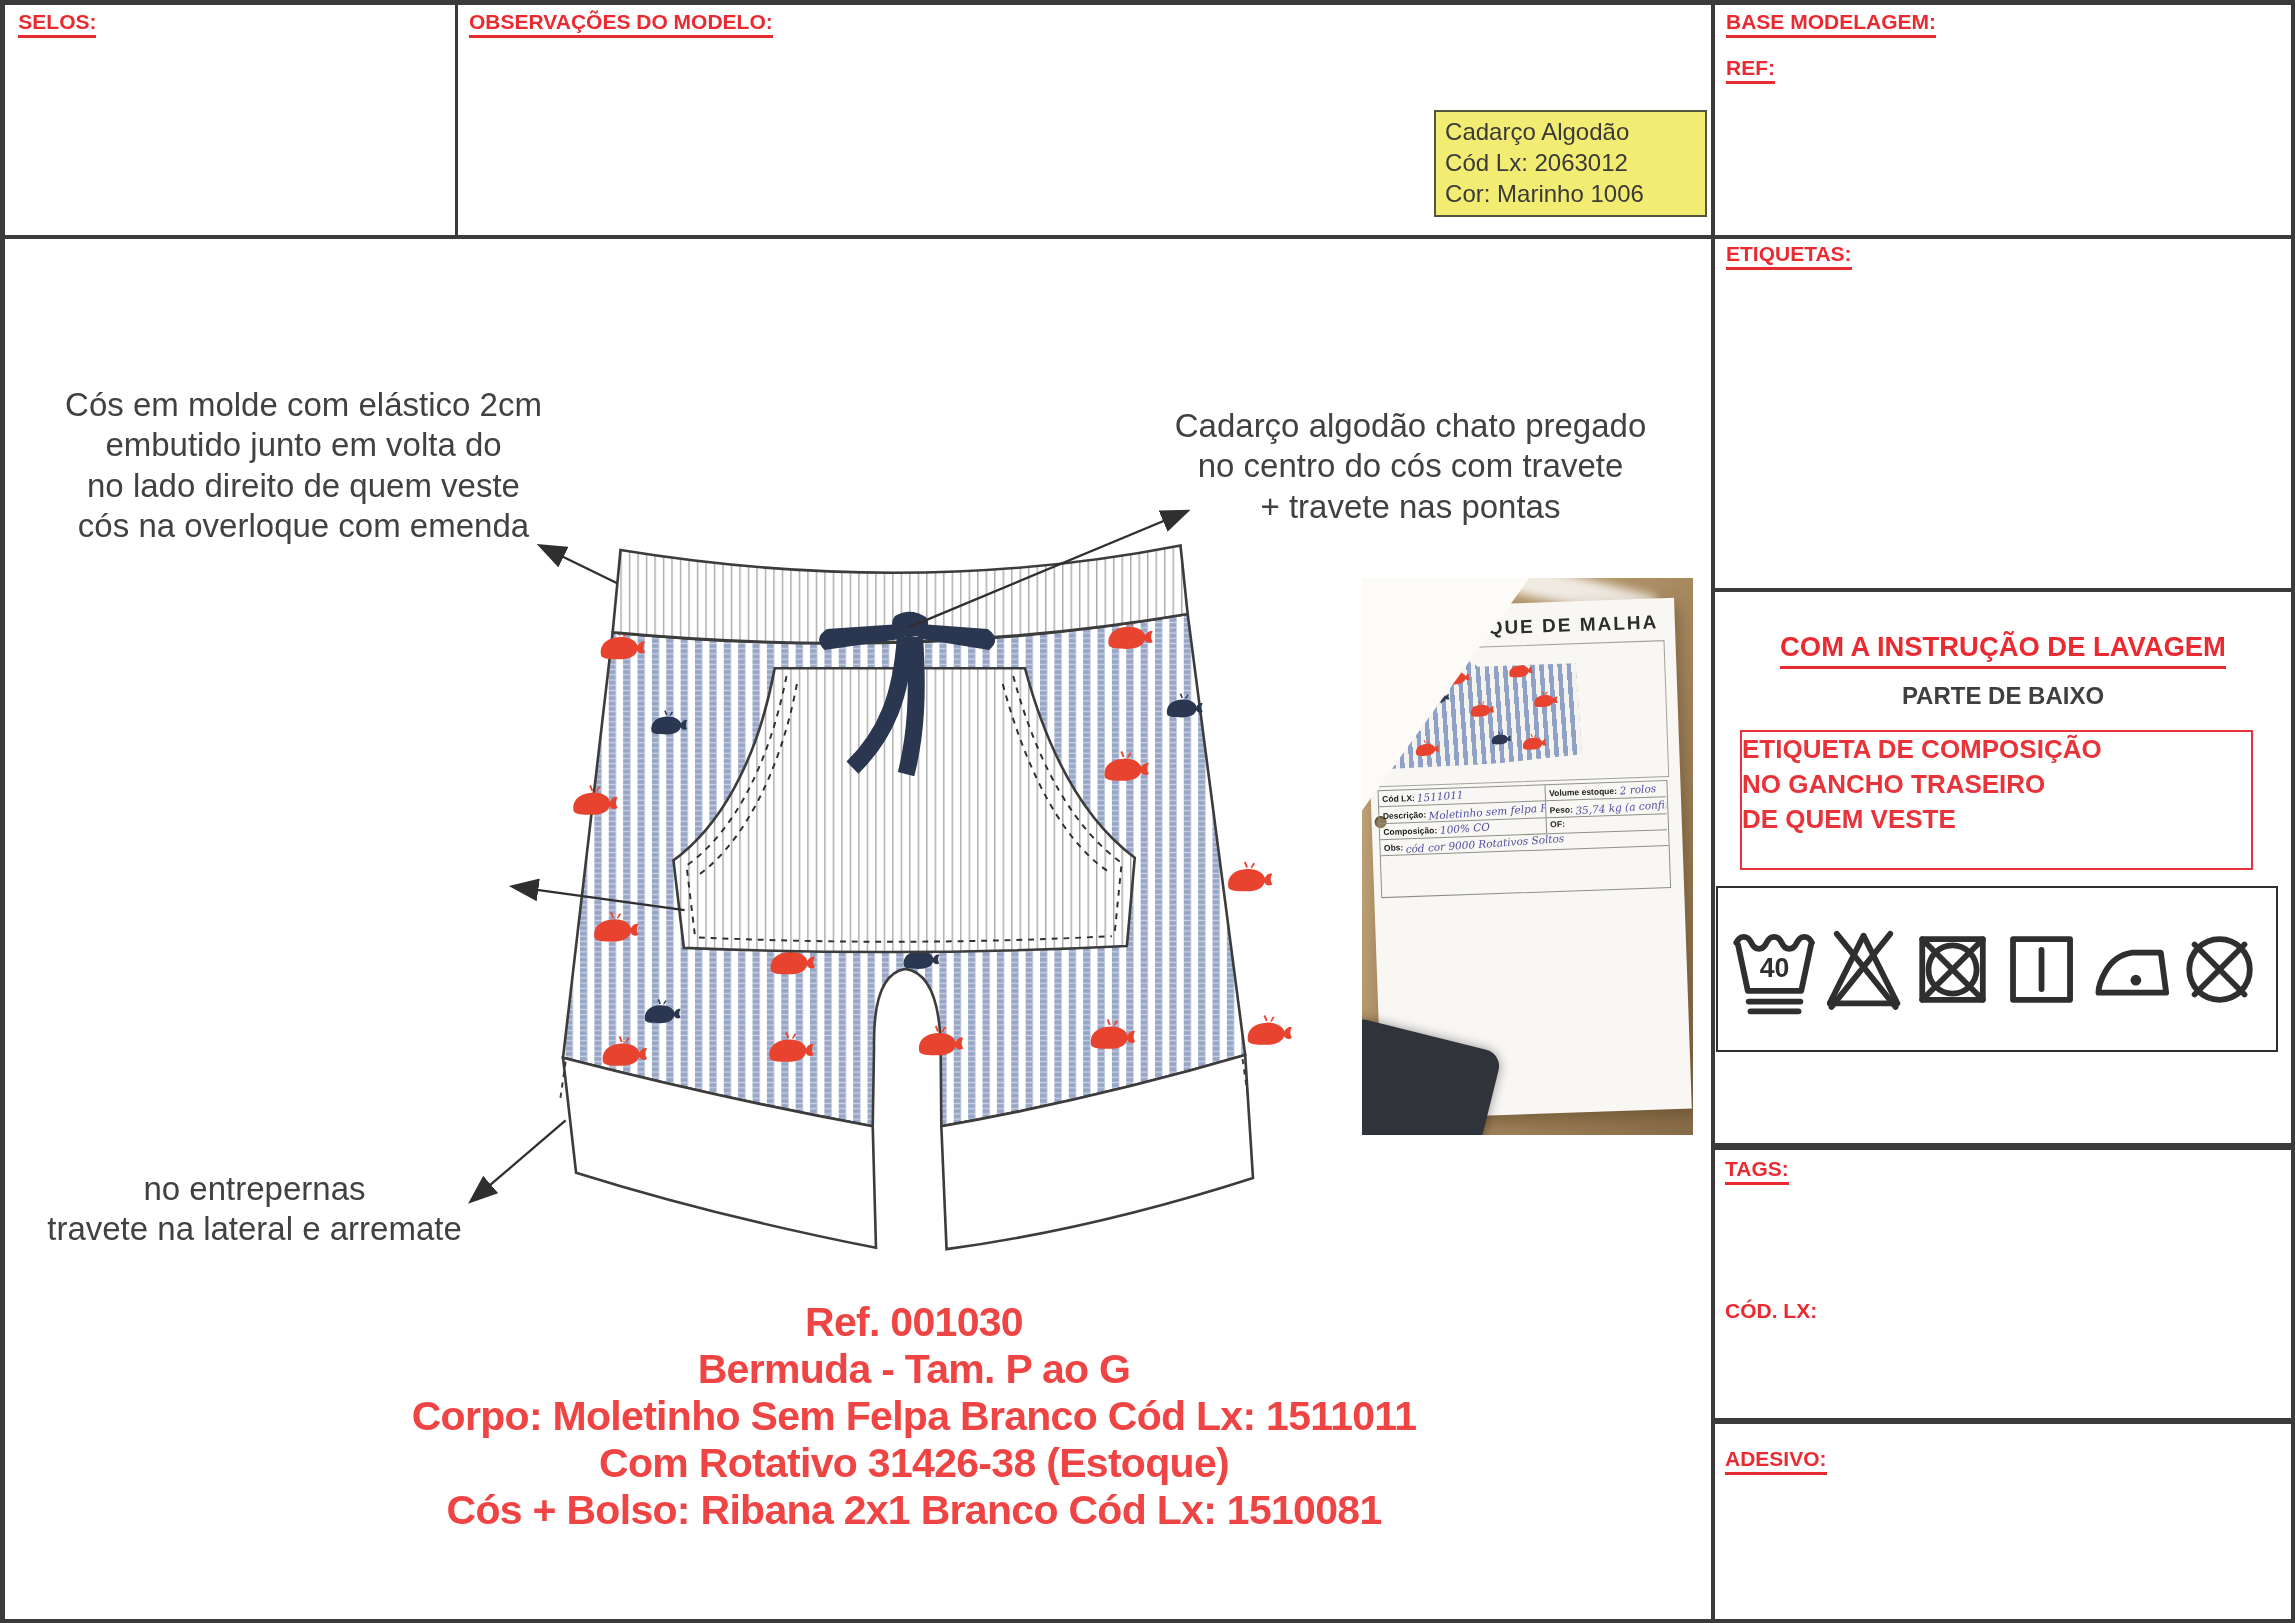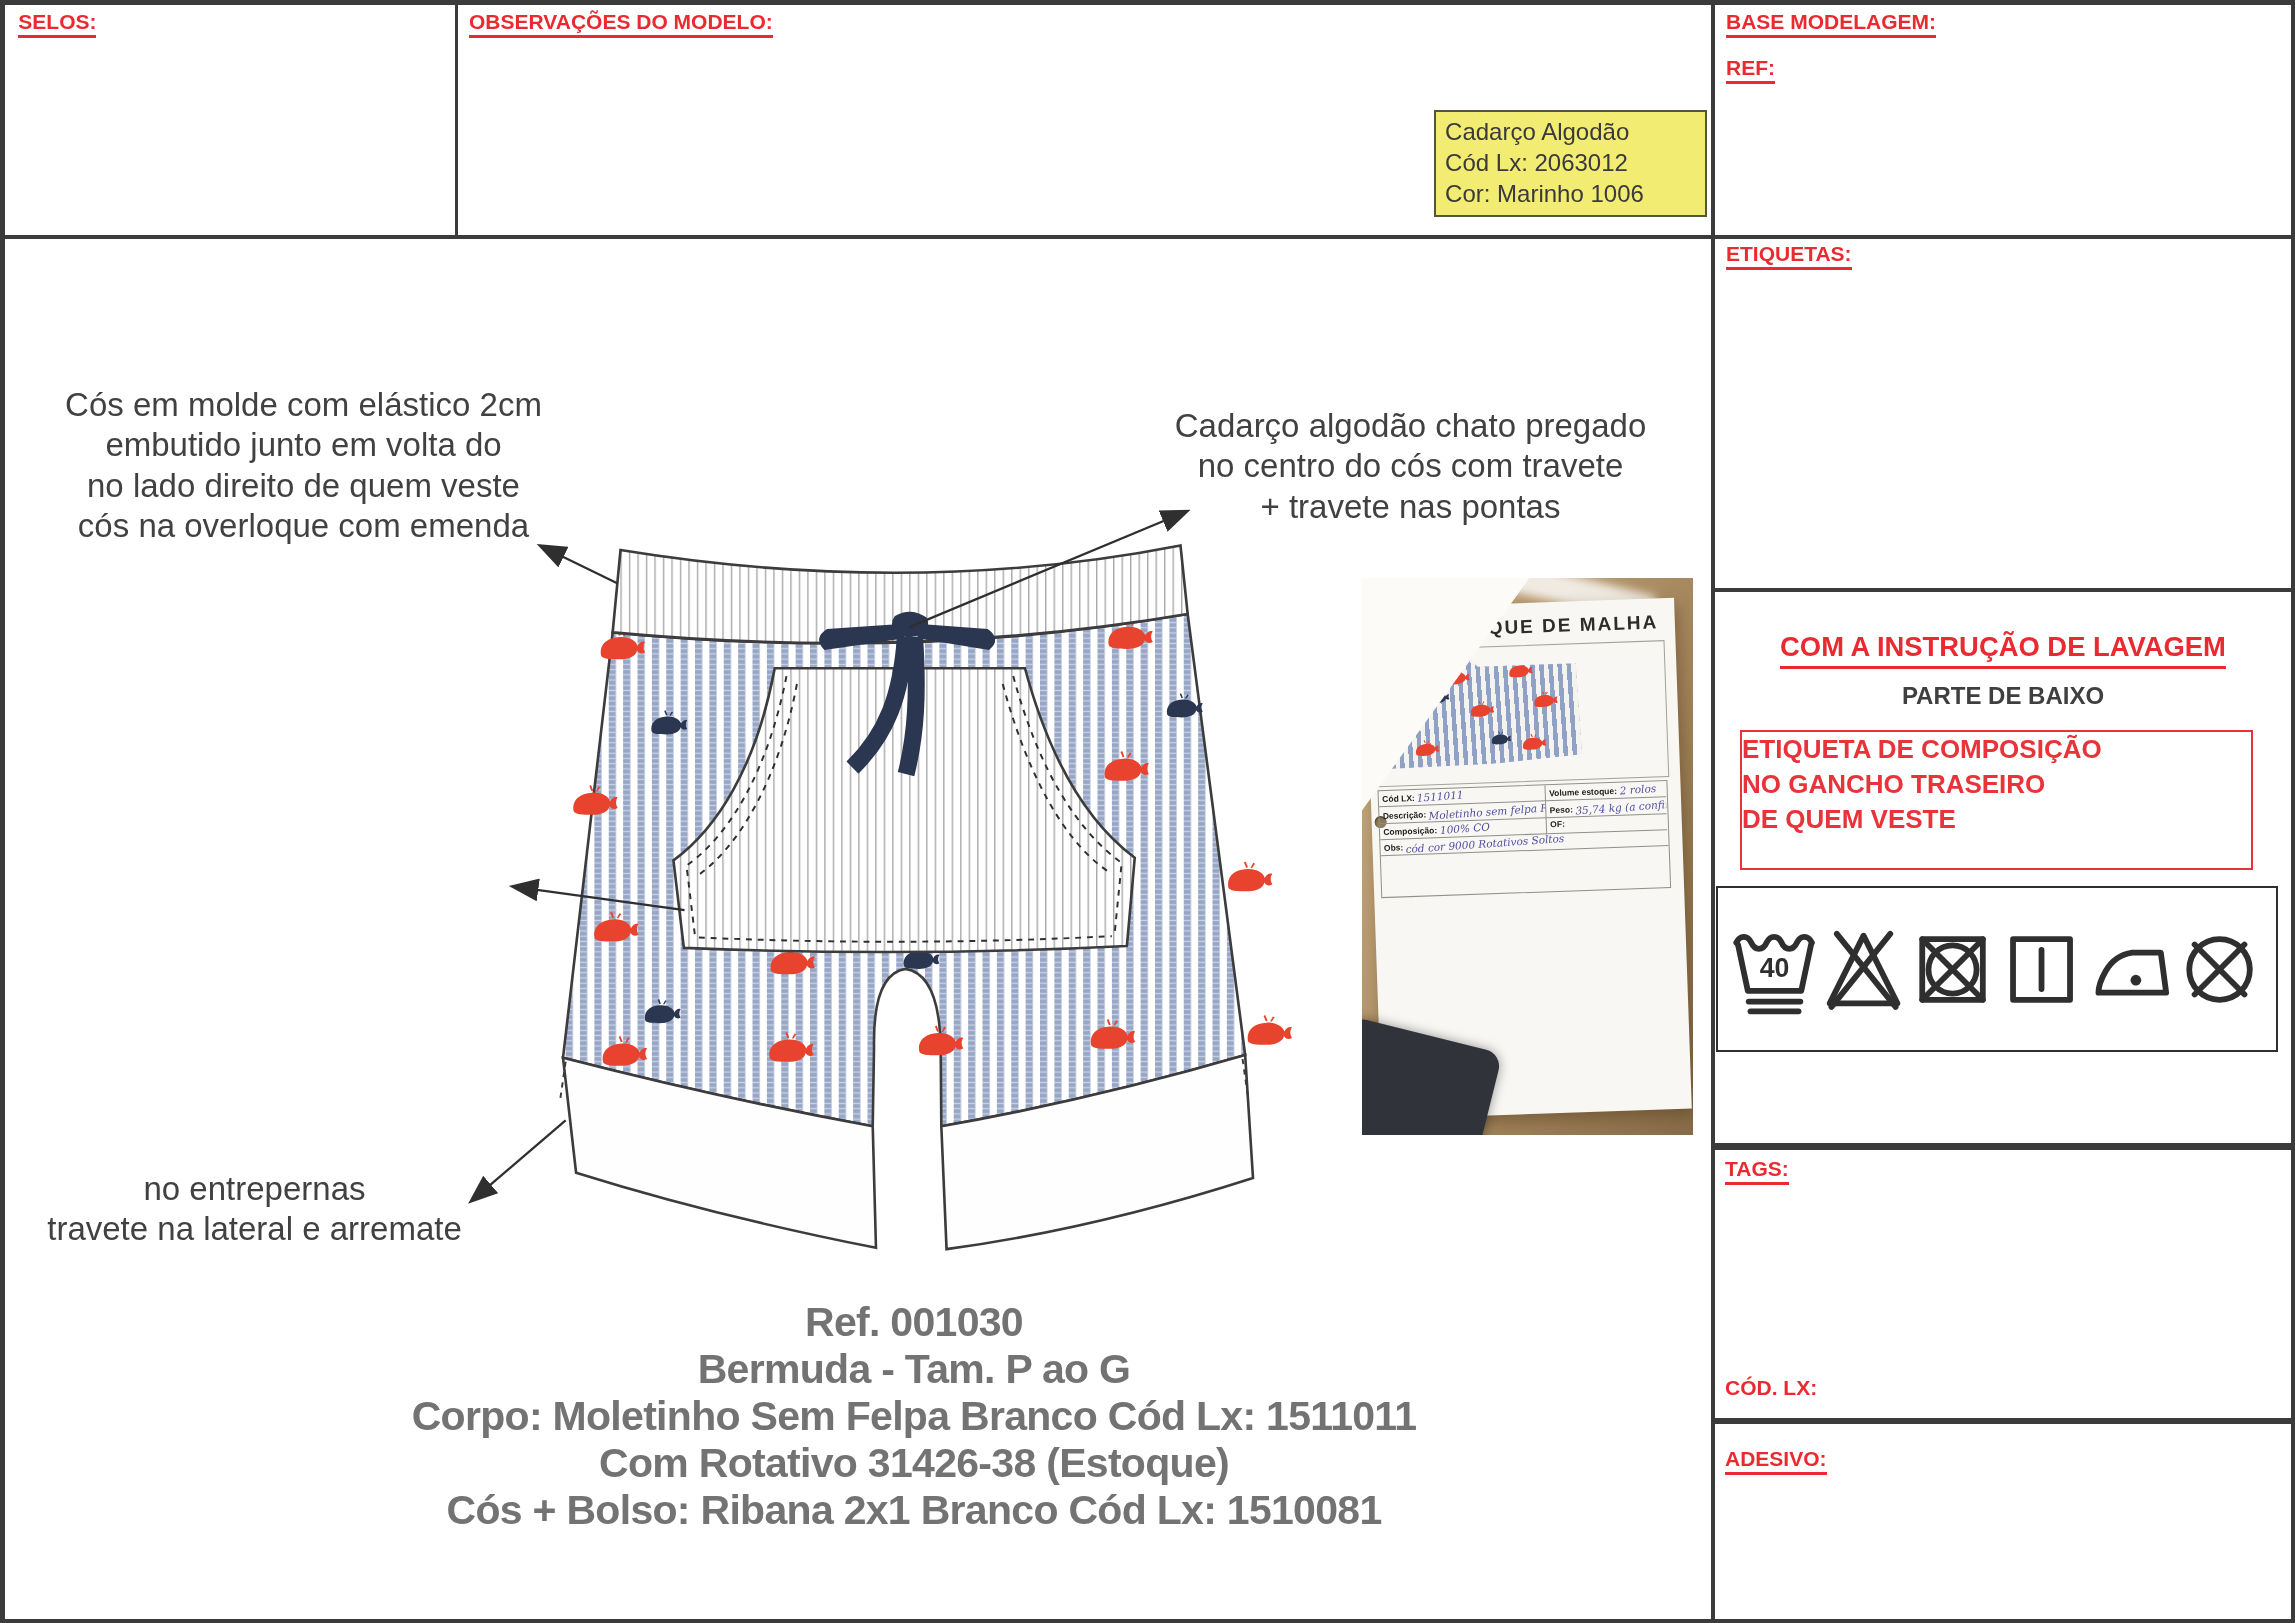--- a/index.html
+++ b/index.html
@@ -12,21 +12,21 @@
          font-family:"Liberation Sans",sans-serif;color:var(--dark);}
   .bar{position:absolute;background:var(--line);}
   .hd{position:absolute;color:var(--heading-red);font-weight:bold;font-size:21px;line-height:1.05;}
   .hd span{display:inline-block;border-bottom:3.3px solid var(--heading-red);padding-bottom:2px;}
   .hd.nou span{border-bottom:none;}
   .note{position:absolute;left:1434px;top:110px;width:273px;box-sizing:border-box;
         background:var(--note-bg);border:2px solid var(--note-border);padding:5.2px 9.1px;
         font-size:24px;line-height:1.28;color:#3a3a3a;}
   .ann{position:absolute;text-align:center;font-size:33px;line-height:1.22;color:#414141;}
   .infoblock{position:absolute;left:261px;top:1299px;width:1306px;text-align:center;
-             font-weight:bold;font-size:41px;line-height:47px;color:#737373;letter-spacing:-0.7px;}
+             font-weight:bold;font-size:41px;line-height:47px;color:#ef4444;letter-spacing:-0.7px;}
   
   .rp-center{position:absolute;left:1715px;width:576px;text-align:center;}
   .info-title{font-weight:bold;font-size:27.4px;line-height:1.3;color:var(--heading-red);}
   .info-title span{display:inline-block;border-bottom:3.3px solid var(--heading-red);padding-bottom:1.3px;}
   .pbaixo{font-weight:bold;font-size:24px;color:#3f3f3f;}
   .redbox{position:absolute;left:1740px;top:730px;width:513px;height:140px;box-sizing:border-box;
           border:2.6px solid var(--red);text-align:left;font-weight:bold;font-size:26px;
           line-height:35px;color:var(--red);padding-top:0;}
   .carebox{position:absolute;left:1716px;top:886px;width:562px;height:166px;box-sizing:border-box;
            border:2px solid #2f2f2f;display:flex;align-items:center;justify-content:space-between;
@@ -80,21 +80,21 @@
   <div class="bar" style="left:1711px;top:588px;width:584px;height:3.9px"></div>
   <div class="bar" style="left:1711px;top:1143px;width:584px;height:6.5px"></div>
   <div class="bar" style="left:1711px;top:1418px;width:584px;height:5.9px"></div>
 
   <div class="hd" style="left:18.3px;top:10.5px"><span>SELOS:</span></div>
   <div class="hd" style="left:469px;top:10.5px"><span>OBSERVAÇÕES DO MODELO:</span></div>
   <div class="hd" style="left:1726px;top:10.5px"><span>BASE MODELAGEM:</span></div>
   <div class="hd" style="left:1726px;top:57px"><span>REF:</span></div>
   <div class="hd" style="left:1726px;top:243px"><span>ETIQUETAS:</span></div>
   <div class="hd" style="left:1725px;top:1158px"><span>TAGS:</span></div>
-  <div class="hd nou" style="left:1725px;top:1377px"><span>CÓD. LX:</span></div>
+  <div class="hd nou" style="left:1725px;top:1300px"><span>CÓD. LX:</span></div>
   <div class="hd" style="left:1725px;top:1448px"><span>ADESIVO:</span></div>
 
   <div class="note">
     <div>Cadarço Algodão</div>
     <div>Cód Lx: 2063012</div>
     <div>Cor: Marinho 1006</div>
   </div>
 
   <div class="rp-center info-title" style="top:593px">
     <br>

